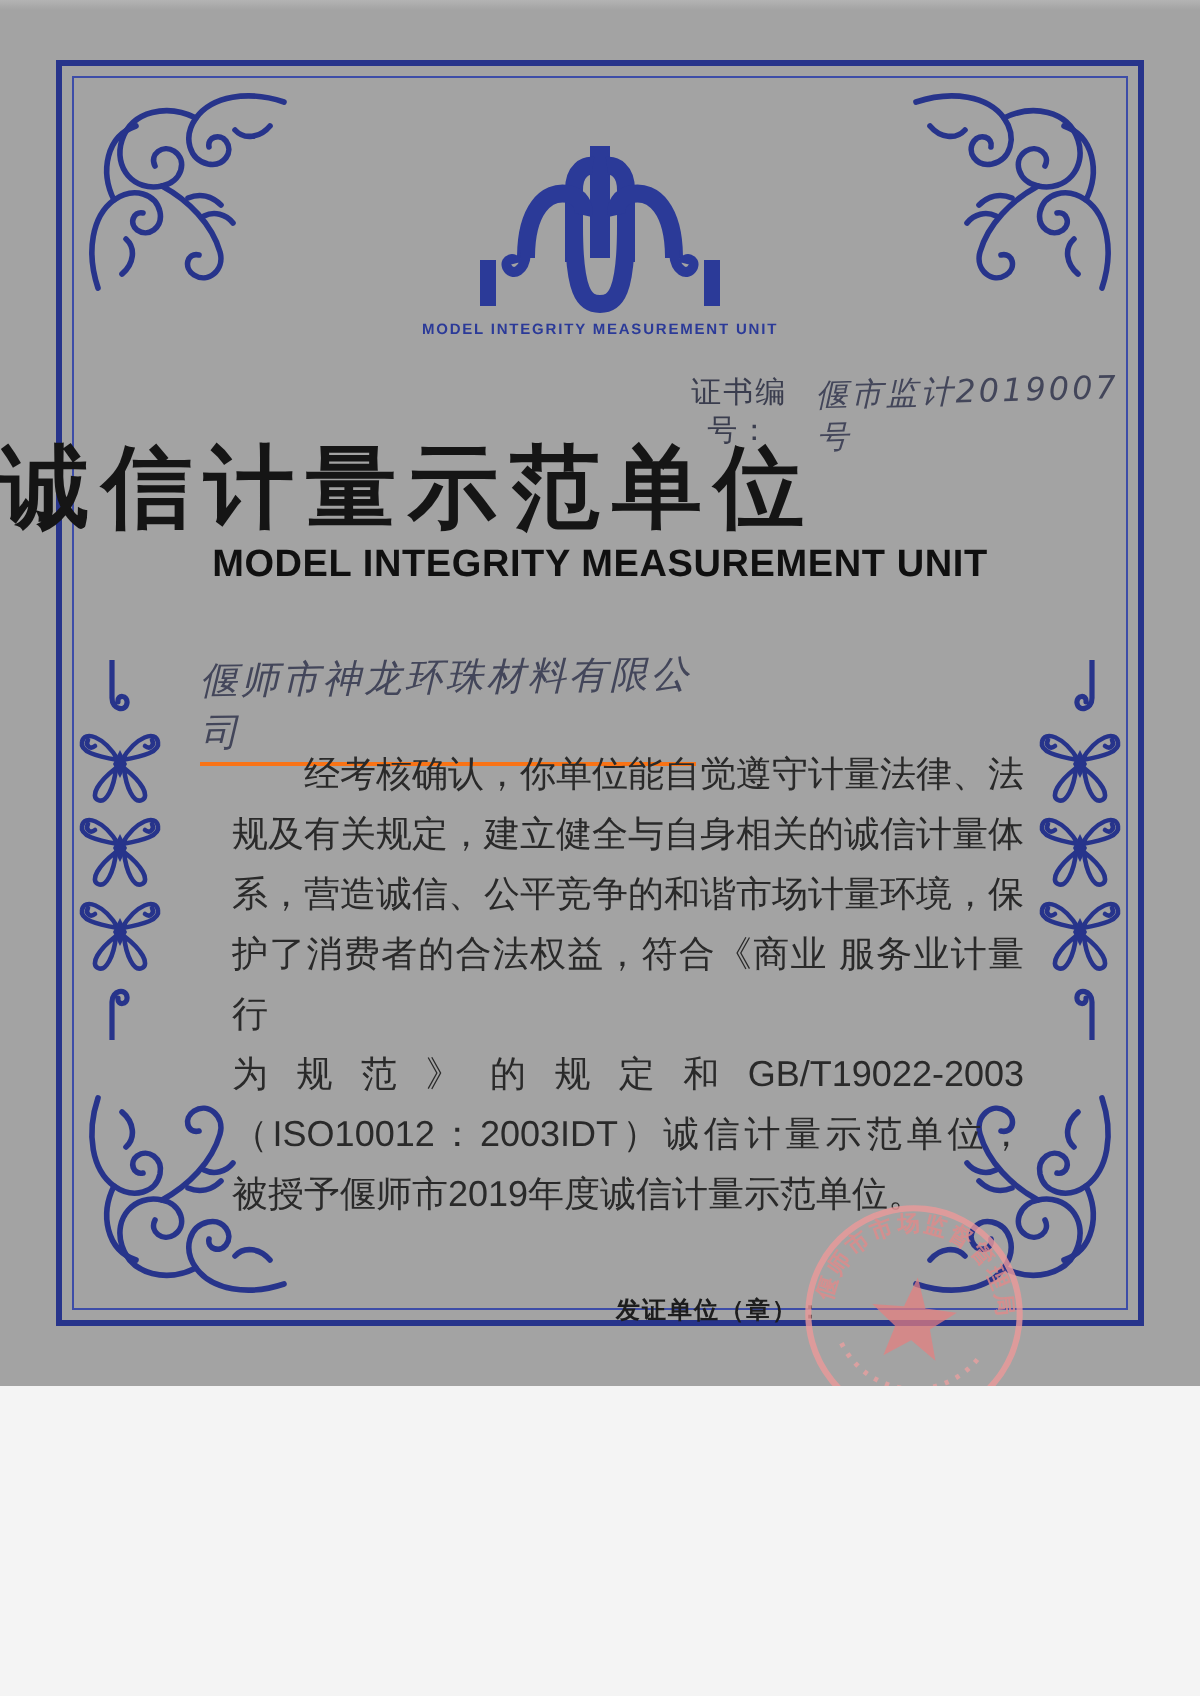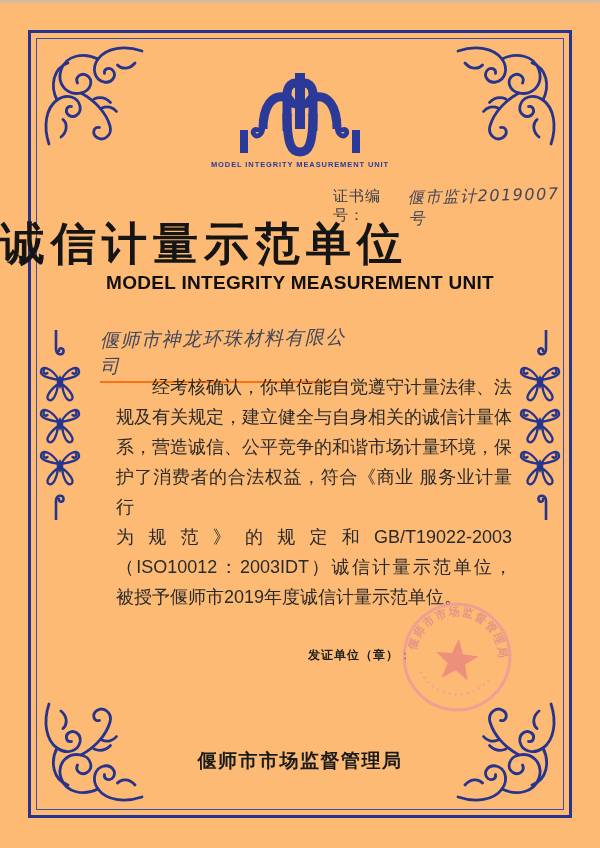--- a/index.html
+++ b/index.html
@@ -1,16 +1,16 @@
 <!DOCTYPE html>
 <html><head>
 <meta charset="utf-8">
 <style>
   html,body{margin:0;padding:0;background:#f4f4f4;}
-  .page{position:relative;width:600px;height:848px;margin:0 auto;background:#fdba74;overflow:hidden;
+  .page{position:relative;width:600px;height:693px;margin:0 auto;background:#a3a3a3;overflow:hidden;
         font-family:"Liberation Sans","DejaVu Sans",sans-serif;color:#222;}
   .scan-top{position:absolute;top:0;left:0;right:0;height:5px;
         background:linear-gradient(#b9b9b9,rgba(255,255,255,0));opacity:.75;}
   
   .border-outer{position:absolute;left:28px;right:28px;top:30px;bottom:30px;
         border:3px solid #27348b;}
   .border-inner{position:absolute;left:36px;right:36px;top:38px;bottom:38px;
         border:1.3px solid #3d4da8;}
   
   .corner{position:absolute;width:106px;height:106px;}
@@ -20,21 +20,21 @@
   .corner.br{right:40px;bottom:42px;transform:scale(-1,-1);}
   .butterfly{position:absolute;width:44px;height:42px;}
   .hook{position:absolute;width:18px;height:28px;}
   .hook.flip{transform:scaleY(-1);}
   
   .logo{position:absolute;left:232px;top:66px;width:136px;height:94px;}
   .logo-caption{position:absolute;left:0;right:0;top:160px;text-align:center;
         font-size:7.5px;font-weight:bold;color:#2b3a98;letter-spacing:.9px;}
   
   .cert-no{position:absolute;left:333px;top:186px;width:230px;display:flex;align-items:baseline;gap:2px;}
-  .cert-no-label{font-family:Liberation Sans, sans-serif;font-size:15px;color:#3a3d4e;letter-spacing:1px;}
+  .cert-no-label{font-family:Liberation Sans, sans-serif;font-size:15px;color:#3a3d4e;letter-spacing:1px;text-align:center;}
   .handwriting{font-style:italic;color:#43465a;letter-spacing:1.5px;
         font-family:"DejaVu Sans",sans-serif;}
   .cert-no-value{font-size:16px;transform:rotate(-1.5deg);}
   
   .title-cn{position:absolute;left:0;right:0;top:214px;text-align:left;
         font-family:"Liberation Serif","DejaVu Serif",serif;font-weight:900;
         font-size:45px;letter-spacing:6px;color:#151515;}
   .title-en{position:absolute;left:0;right:0;top:272px;text-align:center;
         font-size:19px;font-weight:800;letter-spacing:.3px;color:#101010;}
   

